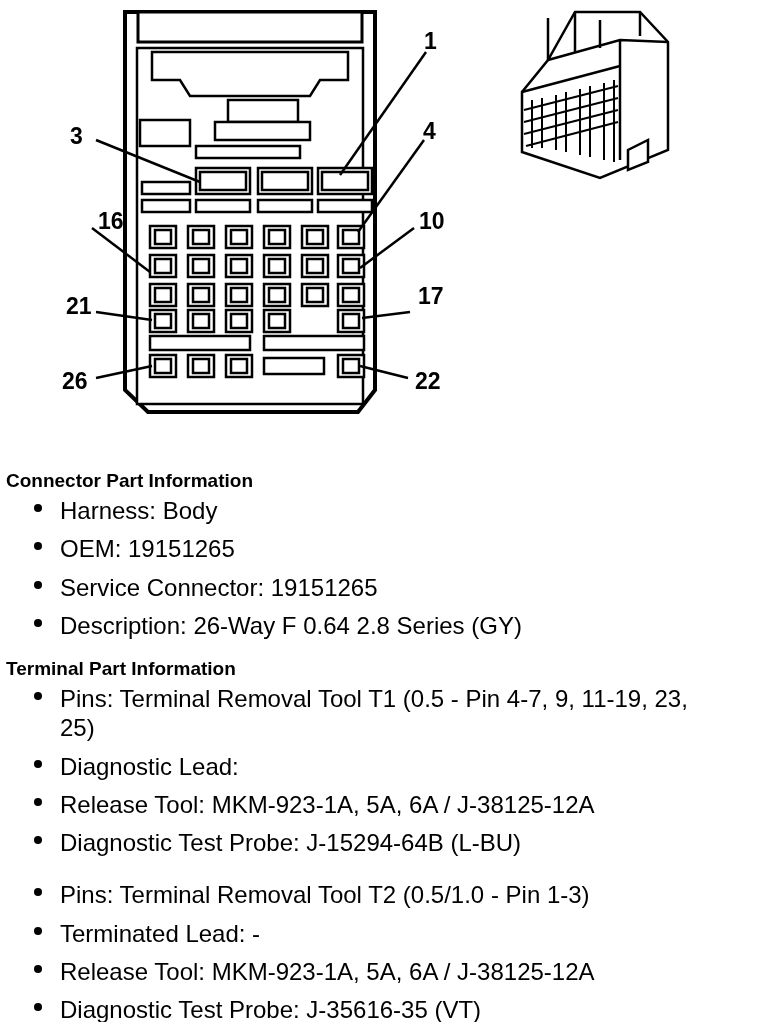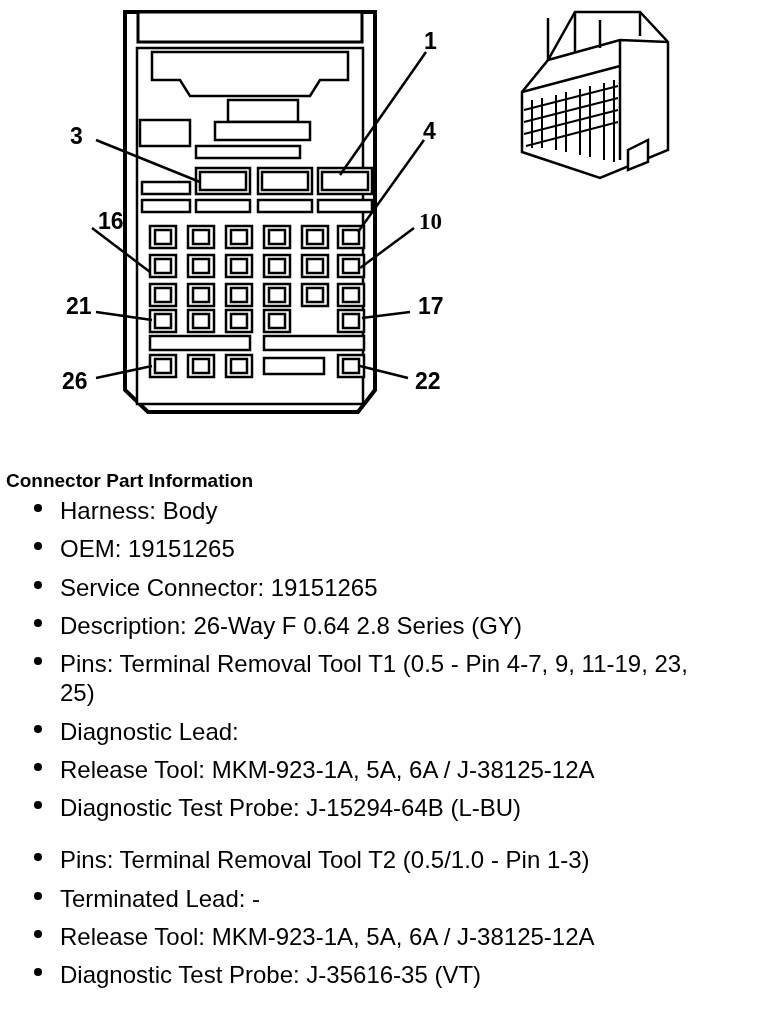--- a/index.html
+++ b/index.html
@@ -215,38 +215,39 @@
       <line x1="410" y1="312" x2="362" y2="318"></line>
       <line x1="96" y1="378" x2="152" y2="366"></line>
       <line x1="408" y1="378" x2="360" y2="366"></line>
     </g>
   </svg>
 
   <div class="callout-label" style="left:424px; top:30px;">1</div>
   <div class="callout-label" style="left:70px;  top:125px;">3</div>
   <div class="callout-label" style="left:423px; top:120px;">4</div>
   <div class="callout-label" style="left:62px;  top:210px;margin-left:36px;">16</div>
-  <div class="callout-label" style="left:419px; top:210px;font-family:Liberation Serif, serif;">10</div>
+  <div class="callout-label" style="left:419px; top:210px;">10</div>
   <div class="callout-label" style="left:66px;  top:295px;">21</div>
-  <div class="callout-label" style="left:418px; top:295px;">17</div>
+  <div class="callout-label" style="left:418px; top:285px;">17</div>
   <div class="callout-label" style="left:62px;  top:370px;">26</div>
   <div class="callout-label" style="left:415px; top:370px;">22</div>
 </div>
 
 <div id="info-area">
 
   <h2 class="section-heading heading-block-1">Connector Part Information</h2>
 
   <ul class="bullet-list">
     <li>Harness: Body</li>
     <li>OEM: 19151265</li>
     <li>Service Connector: 19151265</li>
     <li>Description: 26-Way F 0.64 2.8 Series (GY)</li>
   </ul>
 
+  <h2 class="section-heading heading-block-2">Terminal Part Information</h2>
 
   <ul class="bullet-list">
     <li>Pins: Terminal Removal Tool T1 (0.5 - Pin 4-7, 9, 11-19, 23, 25)</li>
     <li>Diagnostic Lead:</li>
     <li>Release Tool: MKM-923-1A, 5A, 6A / J-38125-12A</li>
     <li>Diagnostic Test Probe: J-15294-64B (L-BU)</li>
   </ul>
 
   <div class="gap-block"></div>
 

